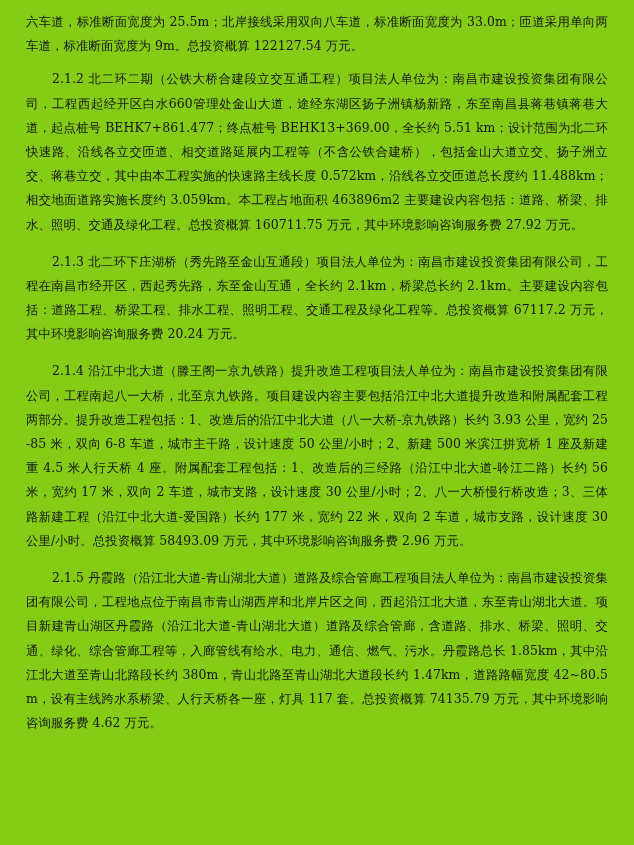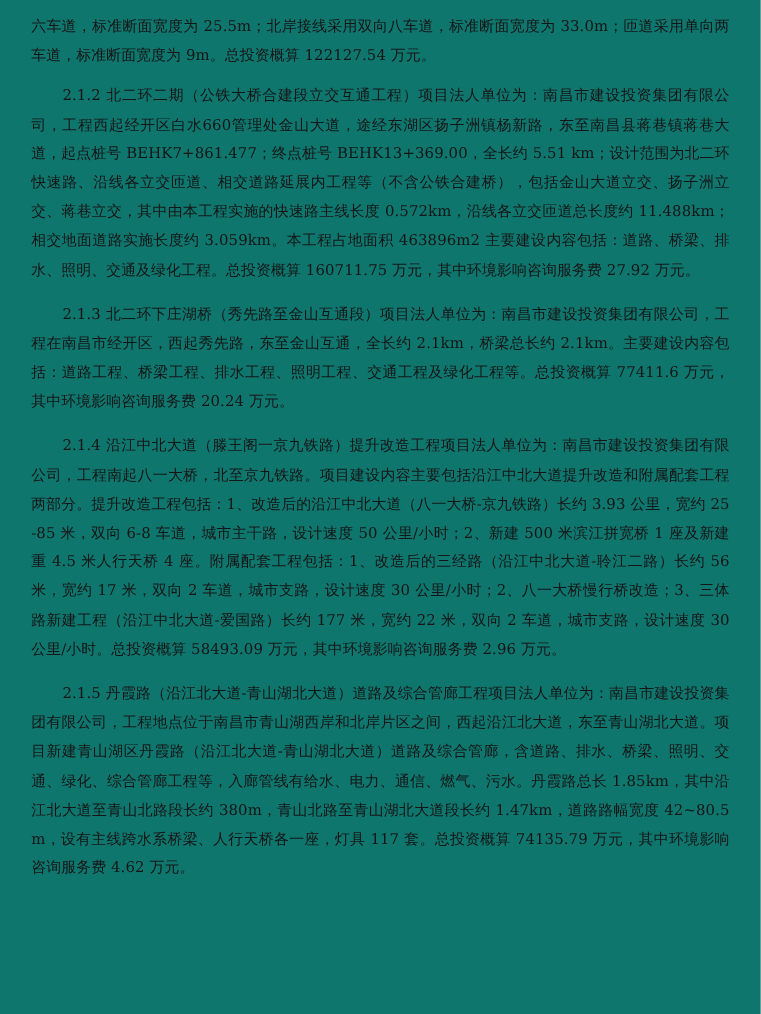--- a/index.html
+++ b/index.html
@@ -12,21 +12,21 @@
     height: 845px;
     font-family: "DejaVu Serif", serif;
     color: #141414;
   }
   .page {
     position: relative;
     width: 634px;
     height: 845px;
     box-sizing: border-box;
     padding: 10px 26px 10px 26px;
-    background: #0f766e;
+    background: #84cc16;
     overflow: hidden;
   }
   .para {
     font-size: 12.4px;
     line-height: 1.95;
     text-align: justify;
     text-justify: inter-ideograph;
     margin: 0 0 3px 0;
     letter-spacing: 0.1px;
     word-break: break-all;
@@ -47,21 +47,21 @@
 <div class="page">
 
   <p class="para cont">六车道，标准断面宽度为 25.5m；北岸接线采用双向八车道，标准断面宽度为 33.0m；匝道采用单向两车道，标准断面宽度为 9m。总投资概算 122127.54 万元。</p>
 
   <div class="spacer-sm"></div>
 
   <p class="para indent">2.1.2 北二环二期（公铁大桥合建段立交互通工程）项目法人单位为：南昌市建设投资集团有限公司，工程西起经开区白水660管理处金山大道，途经东湖区扬子洲镇杨新路，东至南昌县蒋巷镇蒋巷大道，起点桩号 BEHK7+861.477；终点桩号 BEHK13+369.00，全长约 5.51 km；设计范围为北二环快速路、沿线各立交匝道、相交道路延展内工程等（不含公铁合建桥），包括金山大道立交、扬子洲立交、蒋巷立交，其中由本工程实施的快速路主线长度 0.572km，沿线各立交匝道总长度约 11.488km；相交地面道路实施长度约 3.059km。本工程占地面积 463896m2 主要建设内容包括：道路、桥梁、排水、照明、交通及绿化工程。总投资概算 160711.75 万元，其中环境影响咨询服务费 27.92 万元。</p>
 
   <div class="spacer-md"></div>
 
-  <p class="para indent">2.1.3 北二环下庄湖桥（秀先路至金山互通段）项目法人单位为：南昌市建设投资集团有限公司，工程在南昌市经开区，西起秀先路，东至金山互通，全长约 2.1km，桥梁总长约 2.1km。主要建设内容包括：道路工程、桥梁工程、排水工程、照明工程、交通工程及绿化工程等。总投资概算 77411.6 万元，其中环境影响咨询服务费 20.24 万元。</p>
+  <p class="para indent">2.1.3 北二环下庄湖桥（秀先路至金山互通段）项目法人单位为：南昌市建设投资集团有限公司，工程在南昌市经开区，西起秀先路，东至金山互通，全长约 2.1km，桥梁总长约 2.1km。主要建设内容包括：道路工程、桥梁工程、排水工程、照明工程、交通工程及绿化工程等。总投资概算 67117.2 万元，其中环境影响咨询服务费 20.24 万元。</p>
 
   <div class="spacer-md"></div>
 
   <p class="para indent">2.1.4 沿江中北大道（滕王阁一京九铁路）提升改造工程项目法人单位为：南昌市建设投资集团有限公司，工程南起八一大桥，北至京九铁路。项目建设内容主要包括沿江中北大道提升改造和附属配套工程两部分。提升改造工程包括：1、改造后的沿江中北大道（八一大桥-京九铁路）长约 3.93 公里，宽约 25-85 米，双向 6-8 车道，城市主干路，设计速度 50 公里/小时；2、新建 500 米滨江拼宽桥 1 座及新建重 4.5 米人行天桥 4 座。附属配套工程包括：1、改造后的三经路（沿江中北大道-聆江二路）长约 56 米，宽约 17 米，双向 2 车道，城市支路，设计速度 30 公里/小时；2、八一大桥慢行桥改造；3、三体路新建工程（沿江中北大道-爱国路）长约 177 米，宽约 22 米，双向 2 车道，城市支路，设计速度 30 公里/小时。总投资概算 58493.09 万元，其中环境影响咨询服务费 2.96 万元。</p>
 
   <div class="spacer-md"></div>
 
   <p class="para indent">2.1.5 丹霞路（沿江北大道-青山湖北大道）道路及综合管廊工程项目法人单位为：南昌市建设投资集团有限公司，工程地点位于南昌市青山湖西岸和北岸片区之间，西起沿江北大道，东至青山湖北大道。项目新建青山湖区丹霞路（沿江北大道-青山湖北大道）道路及综合管廊，含道路、排水、桥梁、照明、交通、绿化、综合管廊工程等，入廊管线有给水、电力、通信、燃气、污水。丹霞路总长 1.85km，其中沿江北大道至青山北路段长约 380m，青山北路至青山湖北大道段长约 1.47km，道路路幅宽度 42~80.5m，设有主线跨水系桥梁、人行天桥各一座，灯具 117 套。总投资概算 74135.79 万元，其中环境影响咨询服务费 4.62 万元。</p>
 
 </div>

